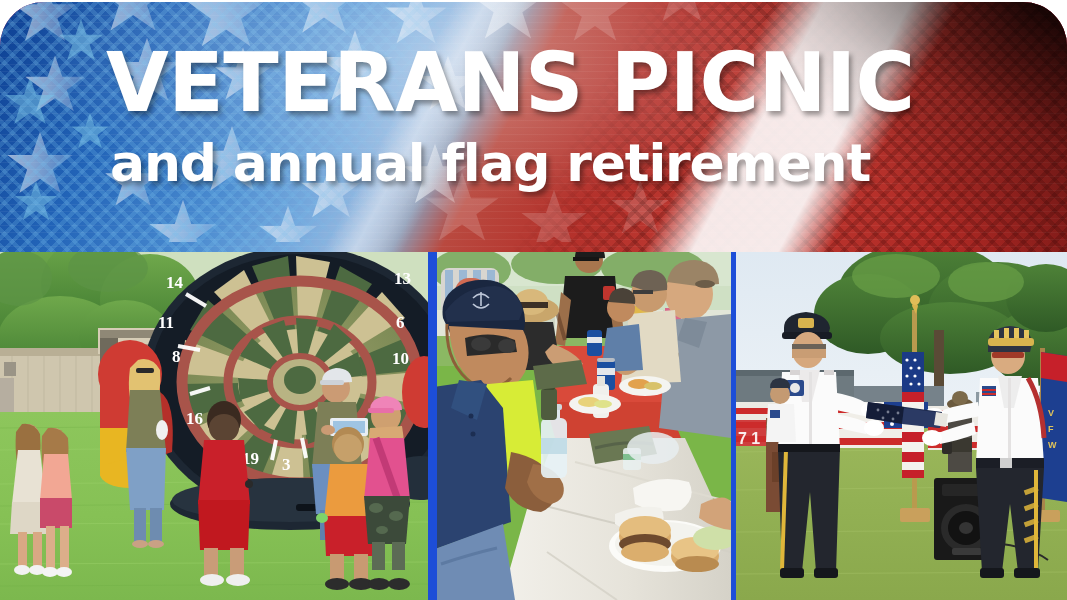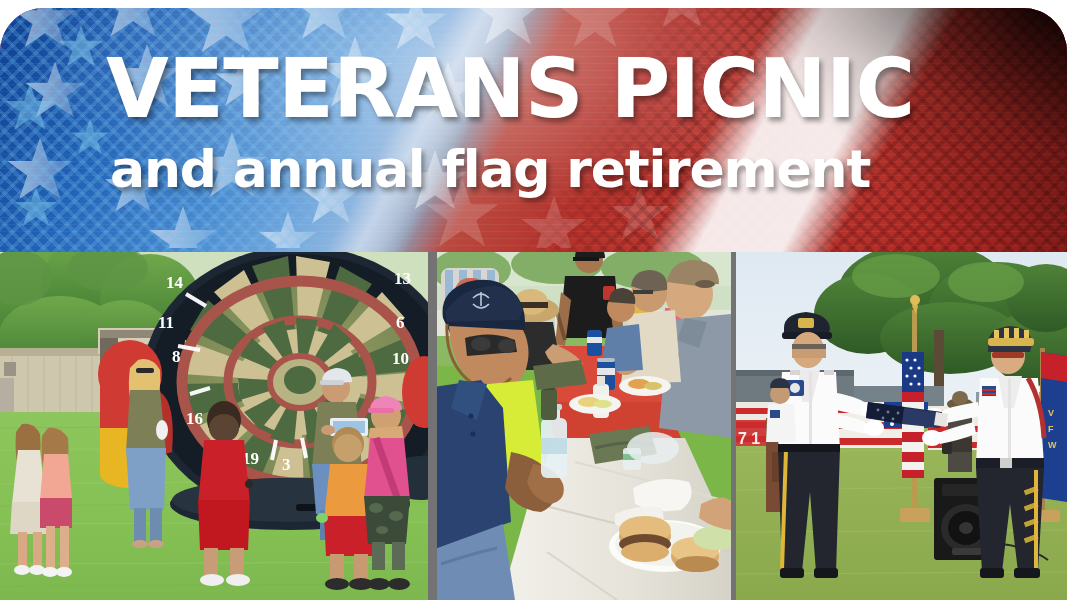--- a/index.html
+++ b/index.html
@@ -6,21 +6,21 @@
   html,body{margin:0;padding:0;background:#ffffff;}
   body{
     width:1067px;height:600px;overflow:hidden;
     font-family:"Liberation Sans","DejaVu Sans",sans-serif;
     position:relative;
   }
   .page{position:relative;width:1067px;height:600px;background:#fff;overflow:hidden;}
 
   
   .banner{
-    position:absolute;left:0;top:8px;width:1067px;height:308px;
+    position:absolute;left:0;top:2px;width:1067px;height:308px;
     border-radius:44px 44px 0 0;
     overflow:hidden;
     background:#be185d;
   }
   .layer{position:absolute;inset:0;}
 
   
   .l-base{
     background:
       linear-gradient(118deg,
@@ -117,21 +117,21 @@
     font-weight:900;color:#ffffff;
     letter-spacing:-1.2px;
     text-shadow:3px 4px 5px rgba(0,0,0,0.38);
     white-space:nowrap;
     font-family:"DejaVu Sans","Liberation Sans",sans-serif;
   }
 
   
   .photos{
     position:absolute;left:0;top:252px;width:937px;height:348px;
-    background:#737373;
+    background:#1d4ed8;
   }
   .photo{position:absolute;top:0;height:348px;overflow:hidden;background:#7ab648;}
   .p-left{left:0;width:428px;}
   .p-mid{left:437px;width:294px;}
   .p-right{left:736px;width:331px;}
   .ph-svg{display:block;width:100%;height:100%;}
 </style>
 </head>
 <body>
 

